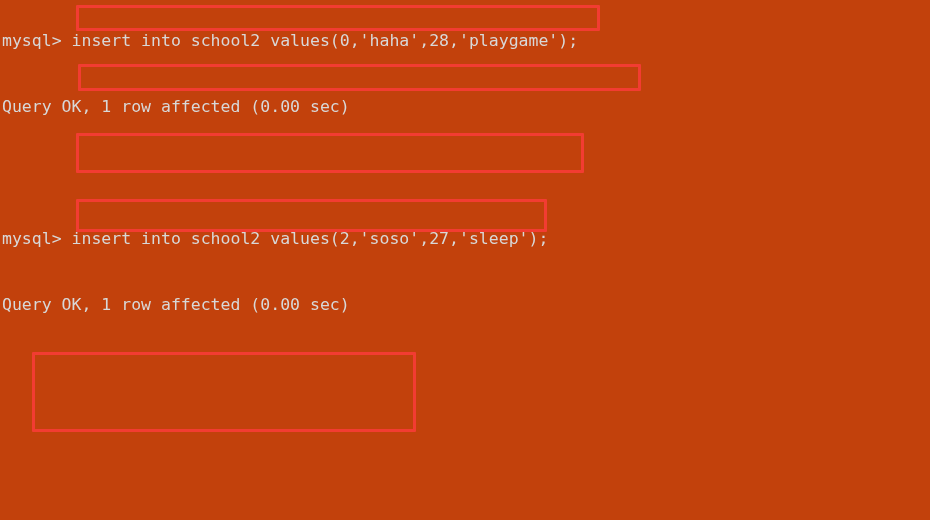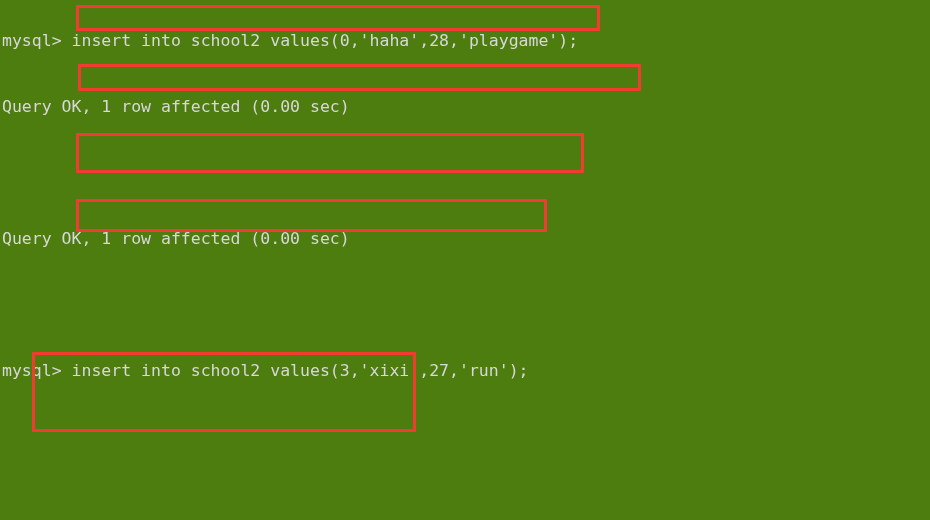--- a/index.html
+++ b/index.html
@@ -11,21 +11,21 @@
     width: 930px;
     height: 520px;
     overflow: hidden;
     font-family: "DejaVu Sans Mono", "Liberation Mono", monospace;
   }
 
   #terminal {
     position: relative;
     width: 930px;
     height: 520px;
-    background: #4d7c0f;
+    background: #c2410c;
     overflow: hidden;
   }
 
   
   #console {
     position: absolute;
     left: 0;
     top: -14px;            
     width: 930px;
     padding: 0 0 0 2px;
@@ -59,23 +59,23 @@
 </style>
 </head>
 <body>
 
 <div id="terminal">
 
   <div id="console">
     <div class="line">mysql&gt; insert into school2 values(0,'haha',28,'playgame');</div>
     <div class="line">Query OK, 1 row affected (0.00 sec)</div>
     <div class="line blank"></div>
+    <div class="line">mysql&gt; insert into school2 values(2,'soso',27,'sleep');</div>
     <div class="line">Query OK, 1 row affected (0.00 sec)</div>
     <div class="line blank"></div>
-    <div class="line">mysql&gt; insert into school2 values(3,'xixi',27,'run');</div>
     
     
     
     
     
     
     
     
     
     

